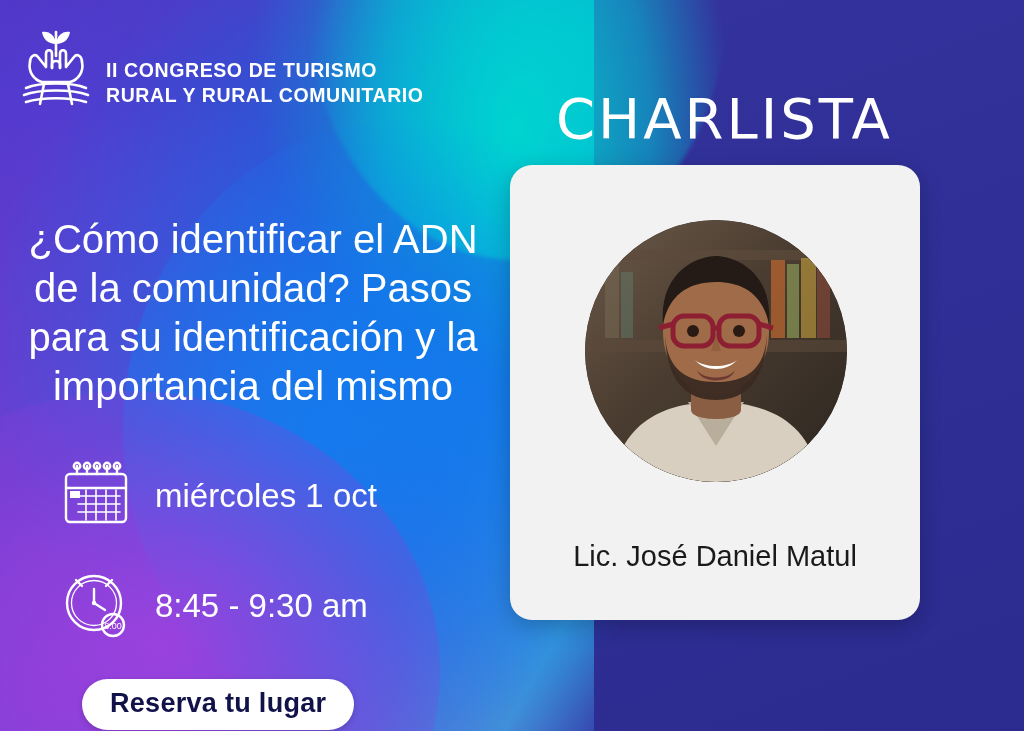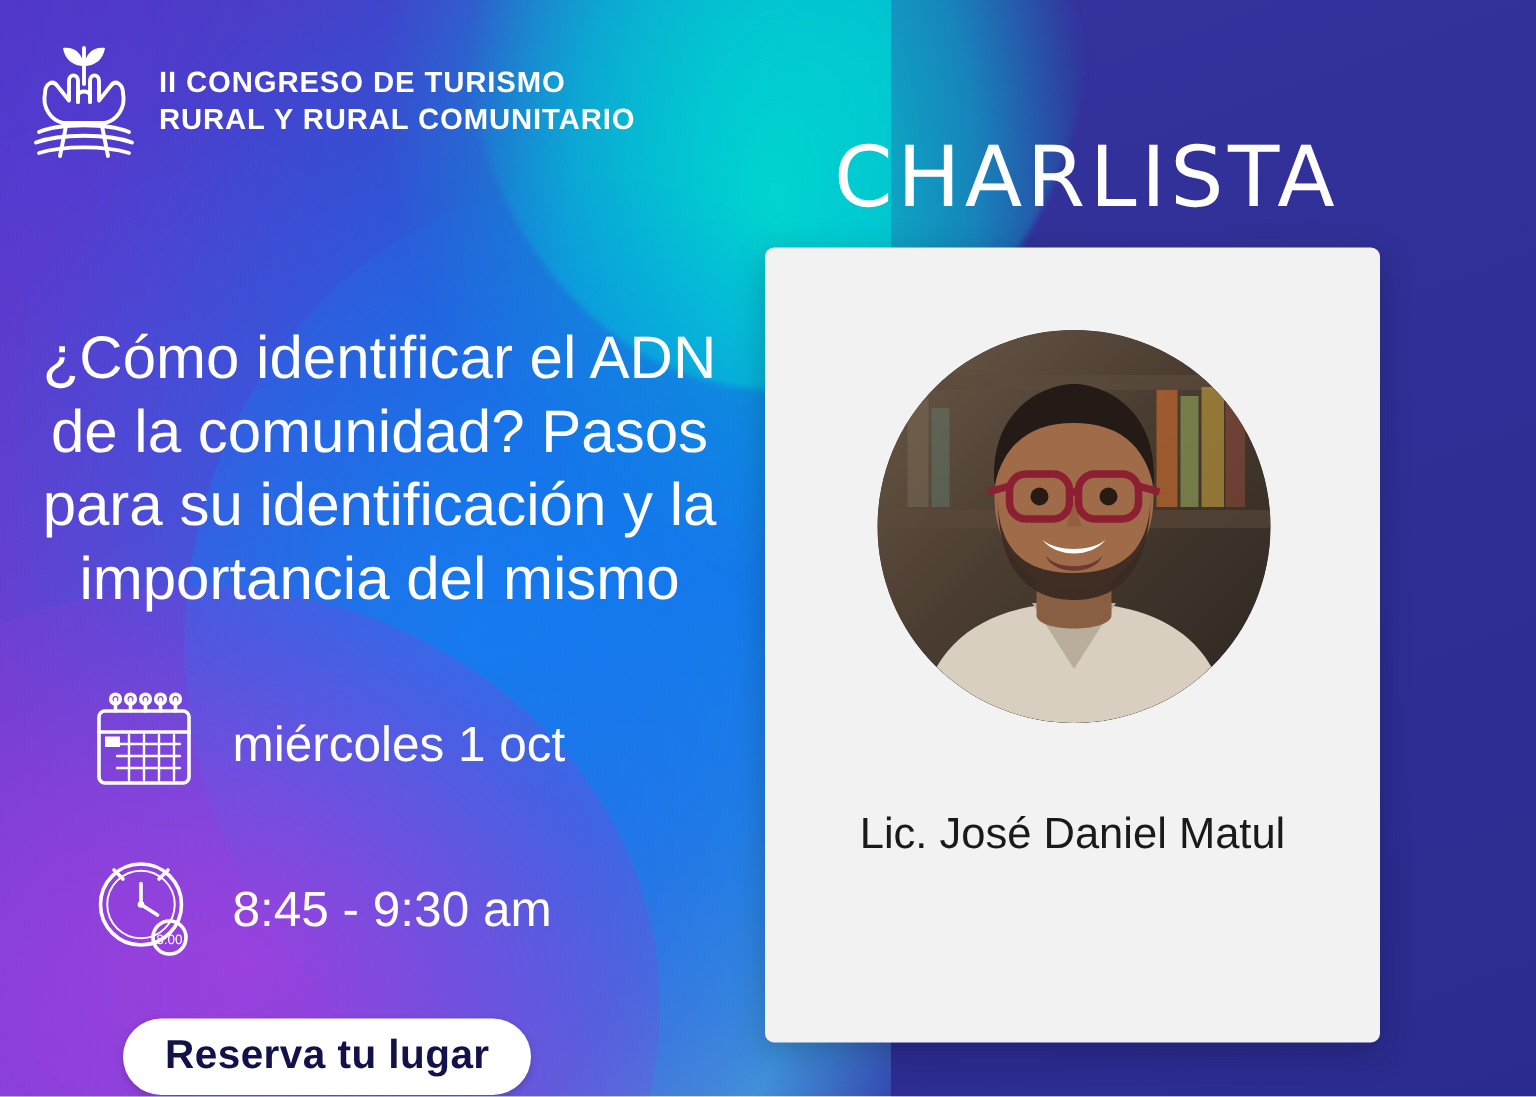--- a/index.html
+++ b/index.html
@@ -36,21 +36,21 @@
     background:radial-gradient(ellipse at 35% 50%, rgba(20,125,240,0.85) 0%, rgba(20,125,240,0.25) 50%, rgba(20,125,240,0) 75%);
     border-radius:50%;
   }
   #purple-sweep{
     position:absolute;left:-180px;bottom:-220px;width:620px;height:560px;
     background:radial-gradient(ellipse at 55% 45%, rgba(159,64,222,0.9) 0%, rgba(140,60,215,0.35) 50%, rgba(120,55,205,0) 75%);
     border-radius:50%;
   }
 
   
-  #logo-block{position:absolute;left:18px;top:22px;display:flex;align-items:center;gap:12px;}
+  #logo-block{position:absolute;left:18px;top:22px;display:flex;align-items:flex-end;gap:12px;}
   #logo-mark{width:76px;height:86px;flex:0 0 auto;}
   #logo-text{
     color:#ffffff;font-weight:bold;letter-spacing:0.6px;
     font-size:19.5px;line-height:25px;padding-top:6px;
     text-transform:uppercase;
   }
   #logo-text div{white-space:pre;}
 
   
   #charlista{
@@ -83,22 +83,22 @@
     position:absolute;left:82px;top:679px;
     background:#ffffff;border-radius:26px;
     padding:9px 28px 11px 28px;
     color:#12124a;font-size:27px;font-weight:bold;
     letter-spacing:.3px;
     box-shadow:0 2px 6px rgba(0,0,0,.18);
   }
 
   
   #speaker-card{
-    position:absolute;left:510px;top:165px;width:410px;height:530px;
-    background:#f2f2f2;border-radius:6px;
+    position:absolute;left:510px;top:165px;width:410px;height:455px;
+    background:#f2f2f2;border-radius:22px;
     box-shadow:0 6px 22px rgba(0,0,0,.22);
   }
   #speaker-photo{
     position:absolute;left:75px;top:55px;width:262px;height:262px;
     border-radius:50%;overflow:hidden;
     background:#3a2c24;
   }
   #speaker-photo svg{display:block;width:262px;height:262px;}
   #speaker-name{
     position:absolute;left:0;top:375px;width:100%;

